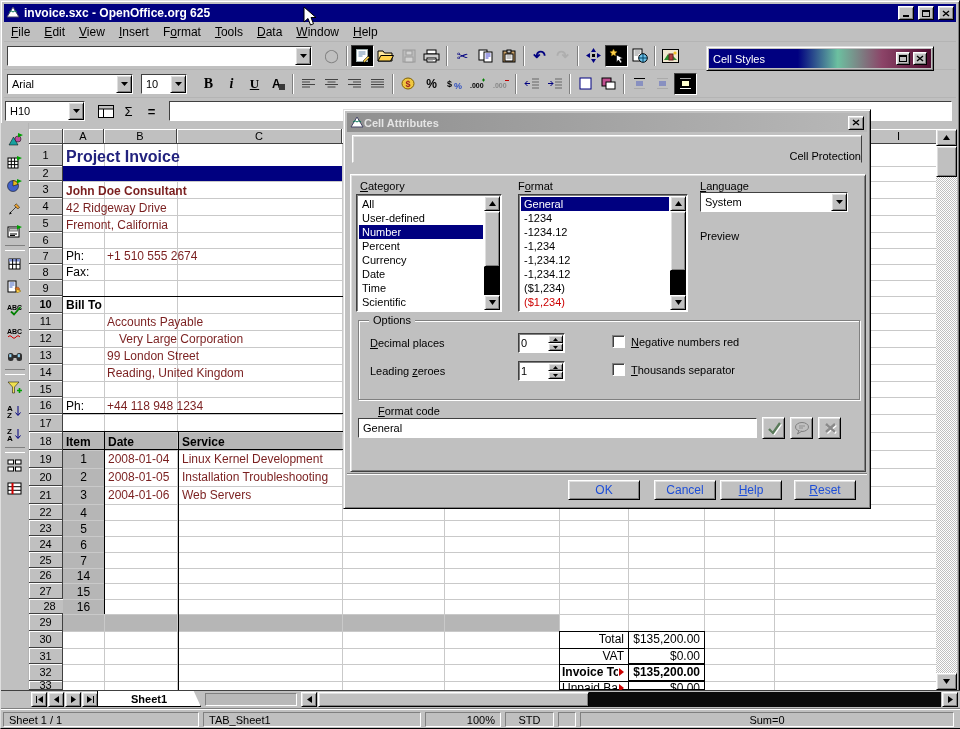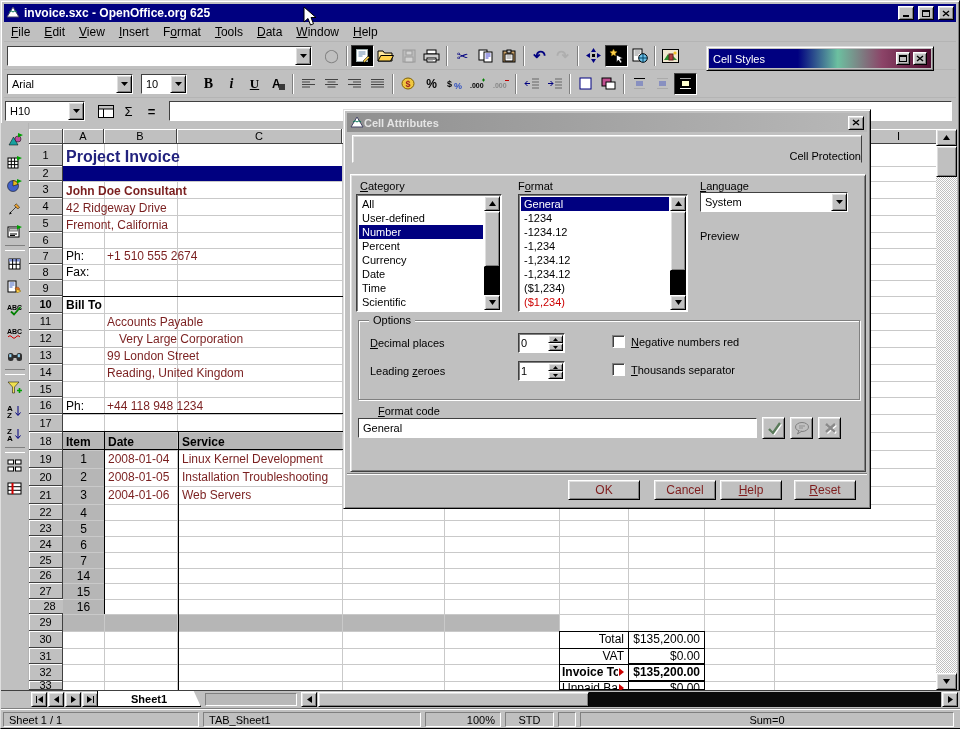--- a/index.html
+++ b/index.html
@@ -82,21 +82,21 @@
 .li.red{color:var(--red)}
 .lsb{position:absolute;right:1px;top:1px;bottom:1px;width:16px}
 .lsb .blk{position:absolute;left:0;right:0;background:#000}
 .grp{position:absolute;border:1px solid #808080;box-shadow:inset 1px 1px 0 #fff,1px 1px 0 #fff}
 .grp .legend{position:absolute;top:-7px;left:10px;background:#c0c0c0;font-size:11px;padding:0 4px}
 .spin{position:absolute;width:47px;height:20px;background:#fff;border:1px solid;border-color:#404040 #fff #fff #404040;box-shadow:inset 1px 1px 0 #808080}
 .spin input{position:absolute;left:2px;top:1px;width:26px;height:16px;border:0;outline:0;font-size:11px;font-family:"Liberation Sans",sans-serif}
 .spin .sbtns{position:absolute;right:1px;top:1px;width:15px;height:16px;display:flex;flex-direction:column}
 .spin .sb1{flex:1;display:flex;align-items:center;justify-content:center}
 .cb{position:absolute;width:13px;height:13px;background:#fff;border:1px solid;border-color:#808080 #fff #fff #808080;box-shadow:inset 1px 1px 0 #404040}
-.btn{position:absolute;background:#c0c0c0;border:1px solid;border-color:#fff #000 #000 #fff;box-shadow:inset 1px 1px 0 #dfdfdf,inset -1px -1px 0 #808080;font-size:12px;display:flex;align-items:center;justify-content:center;color:#7f1d1d}
+.btn{position:absolute;background:#c0c0c0;border:1px solid;border-color:#fff #000 #000 #fff;box-shadow:inset 1px 1px 0 #dfdfdf,inset -1px -1px 0 #808080;font-size:12px;display:flex;align-items:center;justify-content:center;color:#1d4ed8}
 .etch{position:absolute;height:2px;border-top:1px solid #808080;border-bottom:1px solid #fff}
 #cursor{position:absolute;left:302px;top:5px;z-index:99;pointer-events:none}
 u{text-underline-offset:1px}
 </style>
 </head>
 <body>
 
 <div class="app">
 
   <div id="titlebar">

